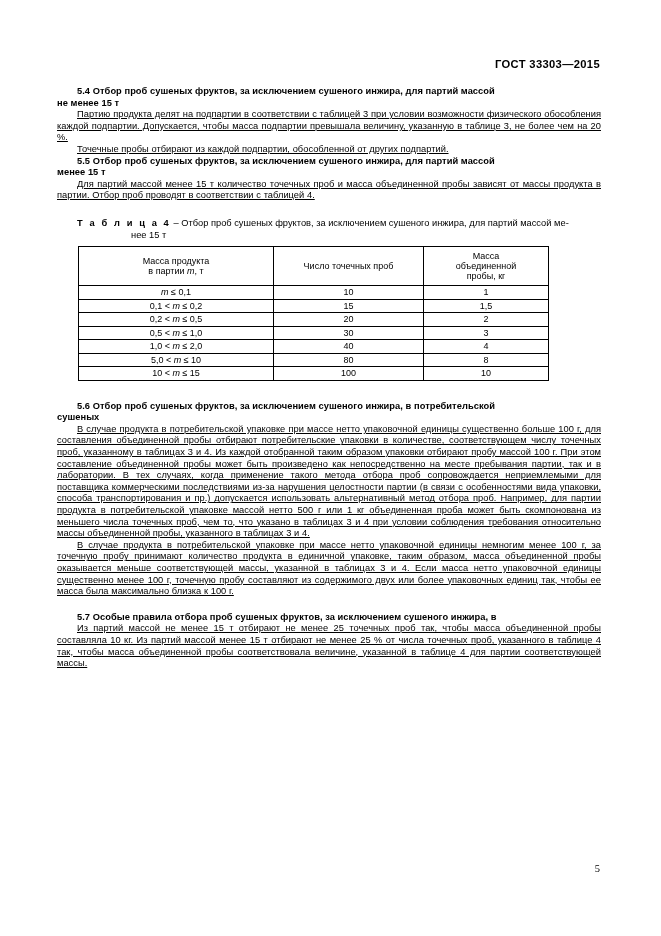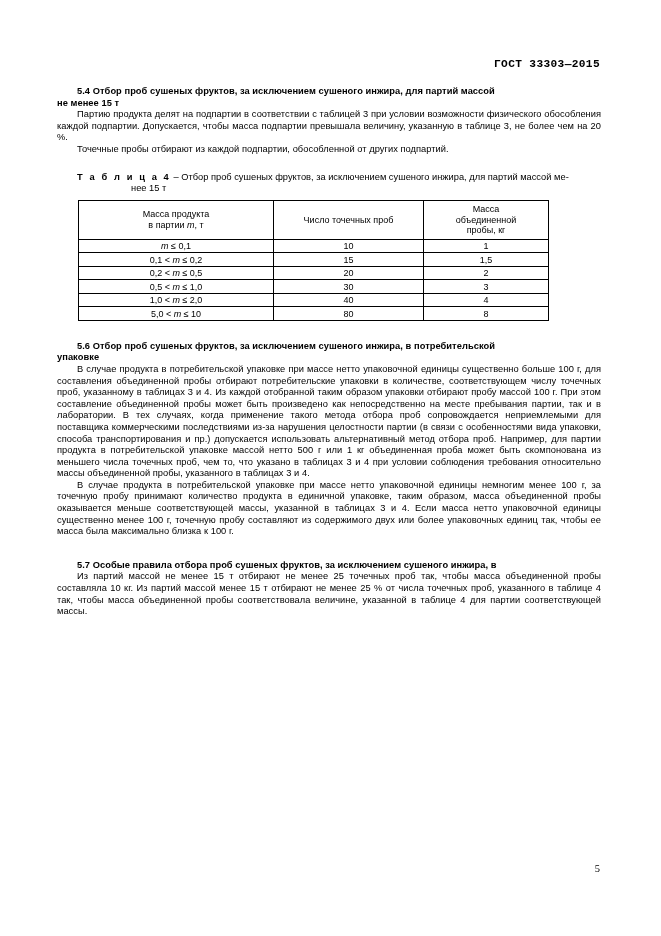--- a/index.html
+++ b/index.html
@@ -23,21 +23,21 @@
     height: 936px;
   }
 
   
   .running-head {
     position: absolute;
     left: 47px;
     right: 61px;
     top: 58px;
     text-align: right;
-    font-family: Liberation Mono, monospace;
+    font-family: Liberation Sans, sans-serif;
     font-weight: bold;
     font-size: 11.2px;
     letter-spacing: 0.35px;
     white-space: nowrap;
   }
 
   
   .content {
     position: absolute;
     left: 57px;
@@ -61,20 +61,21 @@
 
   p.body {
     margin: 0;
     font-size: 9.3px;
     line-height: 11.6px;
     text-align: justify;
     text-indent: 20px;
     letter-spacing: 0.02px;
     word-spacing: 0.1px;
     hyphens: manual;
+    text-decoration: underline;
   }
 
   .gap-before-head { margin-top: 10px; }
 
   
   .tbl-caption {
     margin: 16px 0 5px 0;
     font-size: 9.3px;
     line-height: 11.6px;
     text-indent: 20px;
@@ -141,20 +142,25 @@
 
   <div class="content">
 
     <h3 class="sec-head">
       <span>5.4 Отбор проб сушеных фруктов, за исключением сушеного инжира, для партий массой</span>
       <span class="line2">не менее 15 т</span>
     </h3>
     <p class="body">Партию продукта делят на подпартии в соответствии с таблицей 3 при условии возможности физического обособления каждой подпартии. Допускается, чтобы масса подпартии превышала величину, указанную в таблице 3, не более чем на 20 %.</p>
     <p class="body">Точечные пробы отбирают из каждой подпартии, обособленной от других подпартий.</p>
 
+    <h3 class="sec-head gap-before-head">
+      <span>5.5 Отбор проб сушеных фруктов, за исключением сушеного инжира, для партий массой</span>
+      <span class="line2">менее 15 т</span>
+    </h3>
+    <p class="body">Для партий массой менее 15 т количество точечных проб и масса объединенной пробы зависят от массы продукта в партии. Отбор проб проводят в соответствии с таблицей 4.</p>
 
     <div class="tbl-caption">
       <span class="tnum">Т а б л и ц а 4</span><span> – </span><span>Отбор проб сушеных фруктов, за исключением сушеного инжира, для партий массой ме-</span>
       <span class="cont">нее 15 т</span>
     </div>
 
     <table class="data">
       <colgroup>
         <col class="c1">
           <col class="c2">
@@ -200,31 +206,36 @@
         <tr>
           <td>1,0 &lt; <i>m</i> ≤ 2,0</td>
           <td>40</td>
           <td>4</td>
         </tr>
         <tr>
           <td>5,0 &lt; <i>m</i> ≤ 10</td>
           <td>80</td>
           <td>8</td>
         </tr>
+        <tr>
+          <td>10 &lt; <i>m</i> ≤ 15</td>
+          <td>100</td>
+          <td>10</td>
+        </tr>
       </tbody>
     </table>
 
     <h3 class="sec-head" style="margin-top:20px">
       <span>5.6 Отбор проб сушеных фруктов, за исключением сушеного инжира, в потребительской</span>
-      <span class="line2">упаковке</span>
+      <span class="line2">сушеных</span>
     </h3>
     <p class="body">В случае продукта в потребительской упаковке при массе нетто упаковочной единицы существенно больше 100 г, для составления объединенной пробы отбирают потребительские упаковки в количестве, соответствующем числу точечных проб, указанному в таблицах 3 и 4. Из каждой отобранной таким образом упаковки отбирают пробу массой 100 г. При этом составление объединенной пробы может быть произведено как непосредственно на месте пребывания партии, так и в лаборатории. В тех случаях, когда применение такого метода отбора проб сопровождается неприемлемыми для поставщика коммерческими последствиями из-за нарушения целостности партии (в связи с особенностями вида упаковки, способа транспортирования и пр.) допускается использовать альтернативный метод отбора проб. Например, для партии продукта в потребительской упаковке массой нетто 500 г или 1 кг объединенная проба может быть скомпонована из меньшего числа точечных проб, чем то, что указано в таблицах 3 и 4 при условии соблюдения требования относительно массы объединенной пробы, указанного в таблицах 3 и 4.</p>
     <p class="body">В случае продукта в потребительской упаковке при массе нетто упаковочной единицы немногим менее 100 г, за точечную пробу принимают количество продукта в единичной упаковке, таким образом, масса объединенной пробы оказывается меньше соответствующей массы, указанной в таблицах 3 и 4. Если масса нетто упаковочной единицы существенно менее 100 г, точечную пробу составляют из содержимого двух или более упаковочных единиц так, чтобы ее масса была максимально близка к 100 г.</p>
 
-    <h3 class="sec-head" style="margin-top:22px">
+    <h3 class="sec-head" style="margin-top:14px">
       <span>5.7 Особые правила отбора проб сушеных фруктов, за исключением сушеного инжира, в</span>
     </h3>
     <p class="body">Из партий массой не менее 15 т отбирают не менее 25 точечных проб так, чтобы масса объединенной пробы составляла 10 кг. Из партий массой менее 15 т отбирают не менее 25 % от числа точечных проб, указанного в таблице 4 так, чтобы масса объединенной пробы соответствовала величине, указанной в таблице 4 для партии соответствующей массы.</p>
 
   </div>
 
   <div class="folio">5</div>
 
 </div>
 

